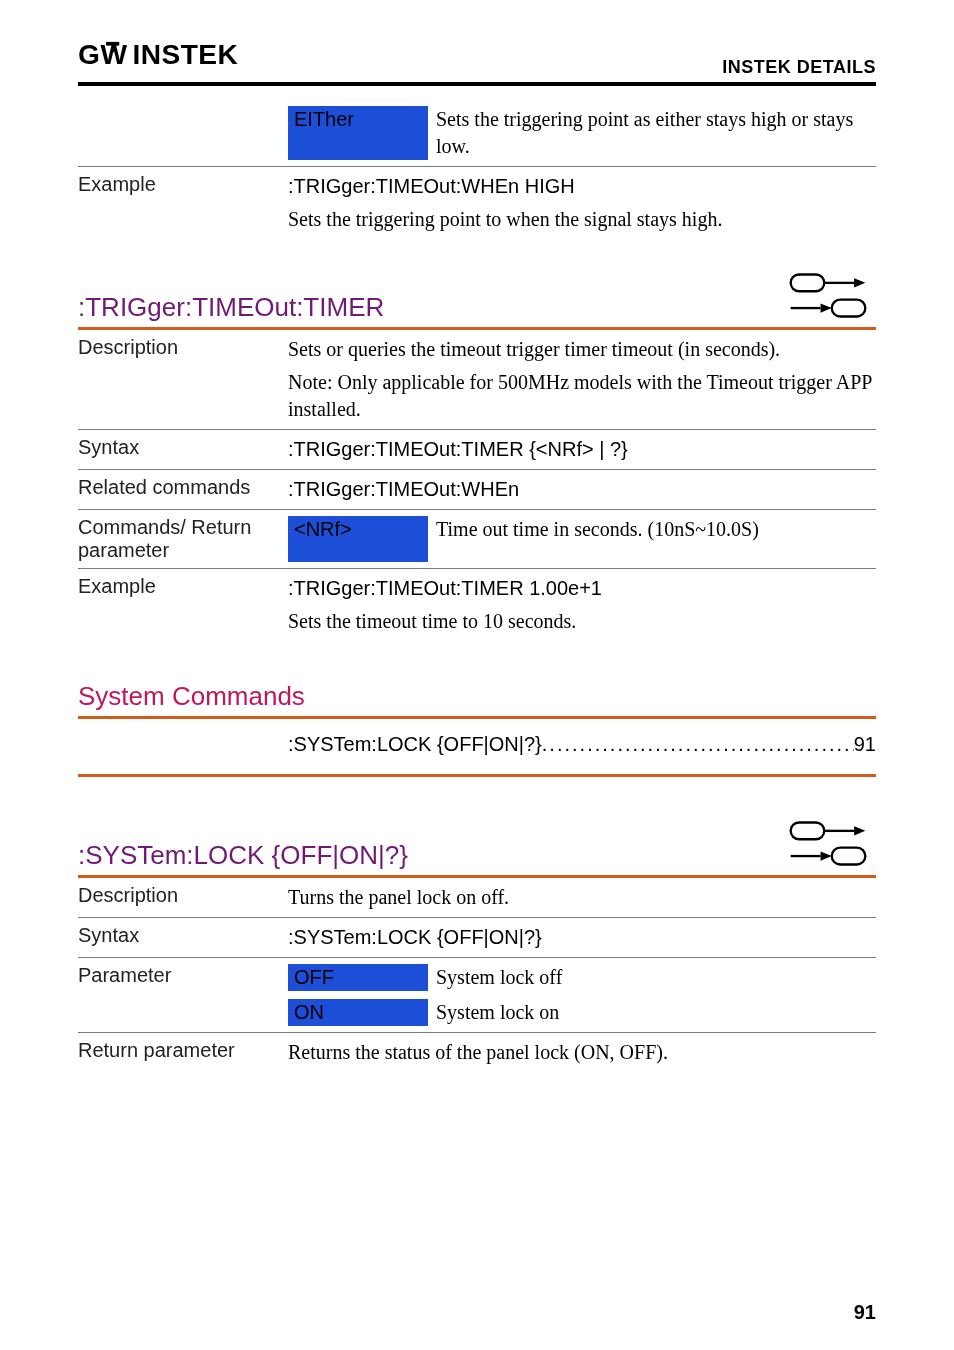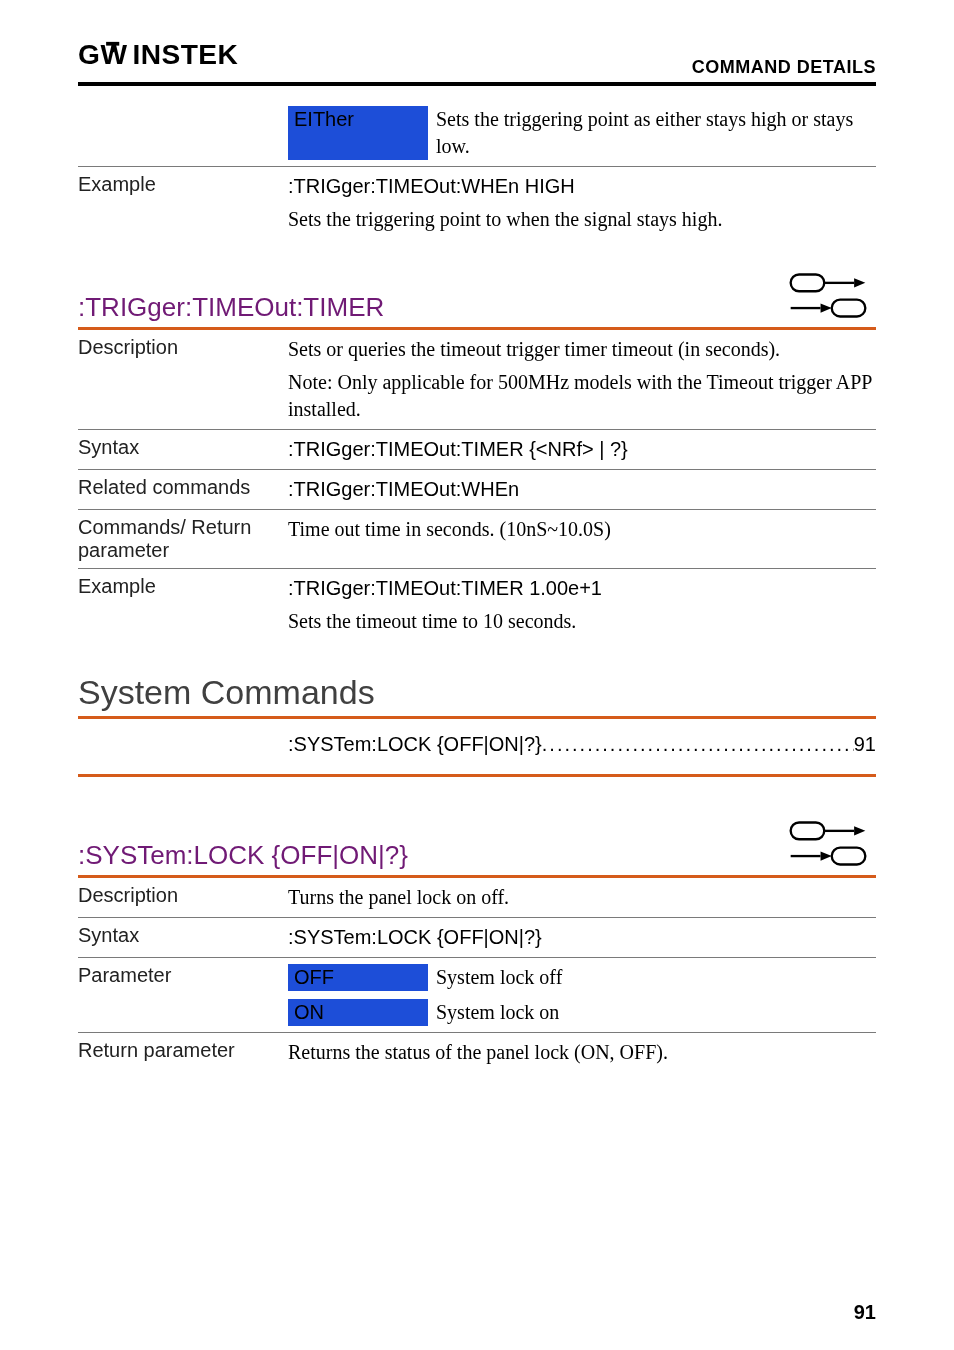--- a/index.html
+++ b/index.html
@@ -84,23 +84,23 @@
     font-size: 26px;
     color: #701a75;
   }
   .orange-rule {
     border: none;
     border-top: 3px solid #d55b1a;
     margin-top: 4px;
   }
   .big-heading {
     font-family: "Trebuchet MS", "Lucida Sans", Arial, sans-serif;
-    font-size: 34px;
-    color: #404040;
-    margin-top: 32px;
+    font-size: 26px;
+    color: #be185d;
+    margin-top: 40px;
     margin-bottom: 2px;
   }
   .toc-row {
     display: flex;
     font-family: "Trebuchet MS", "Lucida Sans", Arial, sans-serif;
     font-size: 20px;
     padding: 14px 0 14px 210px;
   }
   .toc-label { white-space: nowrap; }
   .toc-dots {
@@ -127,21 +127,21 @@
 <div class="top-row">
   <div class="brand">
     <svg class="logo-svg" viewBox="0 0 220 32">
       <text x="0" y="26" font-family="Arial Black, Arial" font-weight="900" font-size="30" fill="#000">G</text>
       <text x="24" y="26" font-family="Arial Black, Arial" font-weight="900" font-size="30" fill="#000">W</text>
       <rect x="30" y="2" width="14" height="4" fill="#000"></rect>
       <rect x="36" y="6" width="3" height="7" fill="#000"></rect>
       <text x="58" y="26" font-family="Arial Black, Arial" font-weight="900" font-size="30" fill="#000">INSTEK</text>
     </svg>
   </div>
-  <div class="page-header-right">COMMAND DETAILS</div>
+  <div class="page-header-right">INSTEK DETAILS</div>
 </div>
 <hr class="thick-rule">
 
 <div class="row">
   <div class="label-col"></div>
   <div class="param-cell">EITher</div>
   <div class="param-desc">Sets the triggering point as either stays high or stays low.</div>
 </div>
 <hr class="thin-rule">
 
@@ -184,20 +184,21 @@
 <hr class="thin-rule">
 
 <div class="row">
   <div class="label-col">Related commands</div>
   <div class="content-col mono-like">:TRIGger:TIMEOut:WHEn</div>
 </div>
 <hr class="thin-rule">
 
 <div class="row">
   <div class="label-col">Commands/ Return parameter</div>
+  <div class="param-cell">&lt;NRf&gt;</div>
   <div class="param-desc">Time out time in seconds. (10nS~10.0S)</div>
 </div>
 <hr class="thin-rule">
 
 <div class="row">
   <div class="label-col">Example</div>
   <div class="content-col mono-like">:TRIGger:TIMEOut:TIMER 1.00e+1</div>
 </div>
 <div class="row" style="padding-top:0;">
   <div class="label-col"></div>

